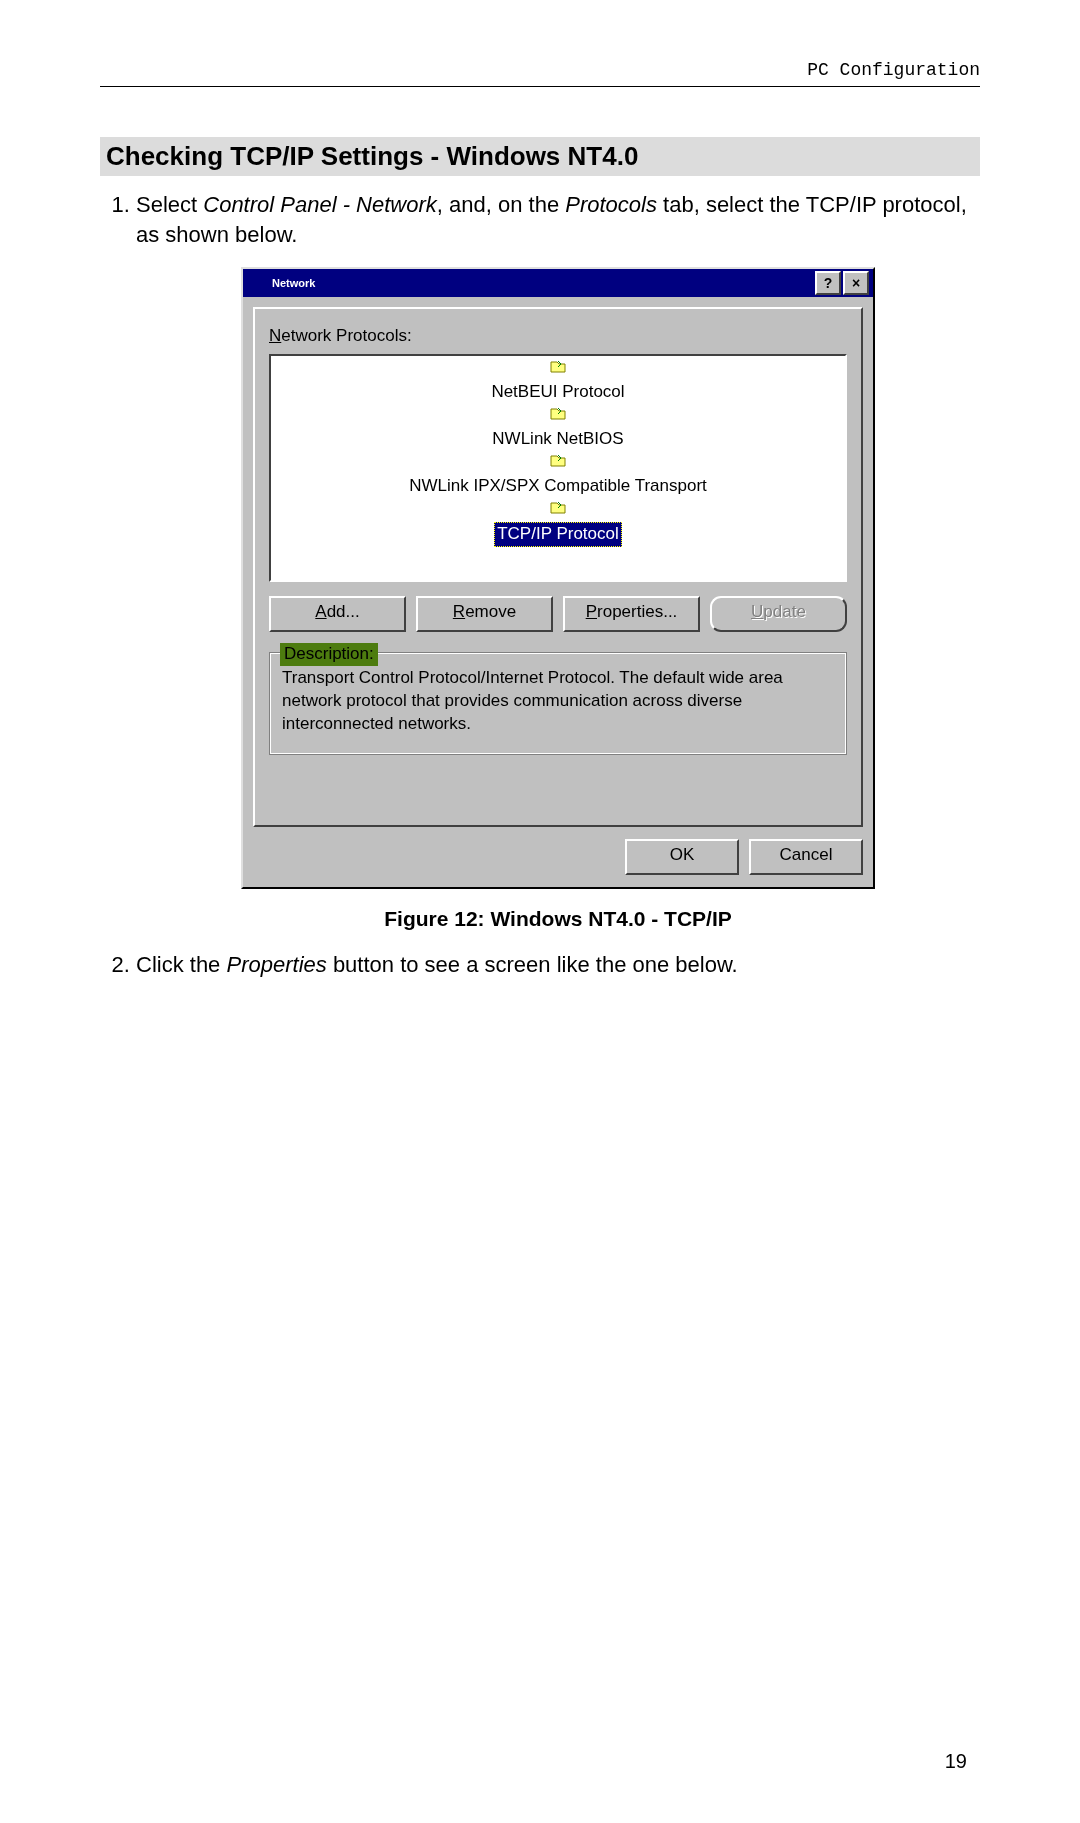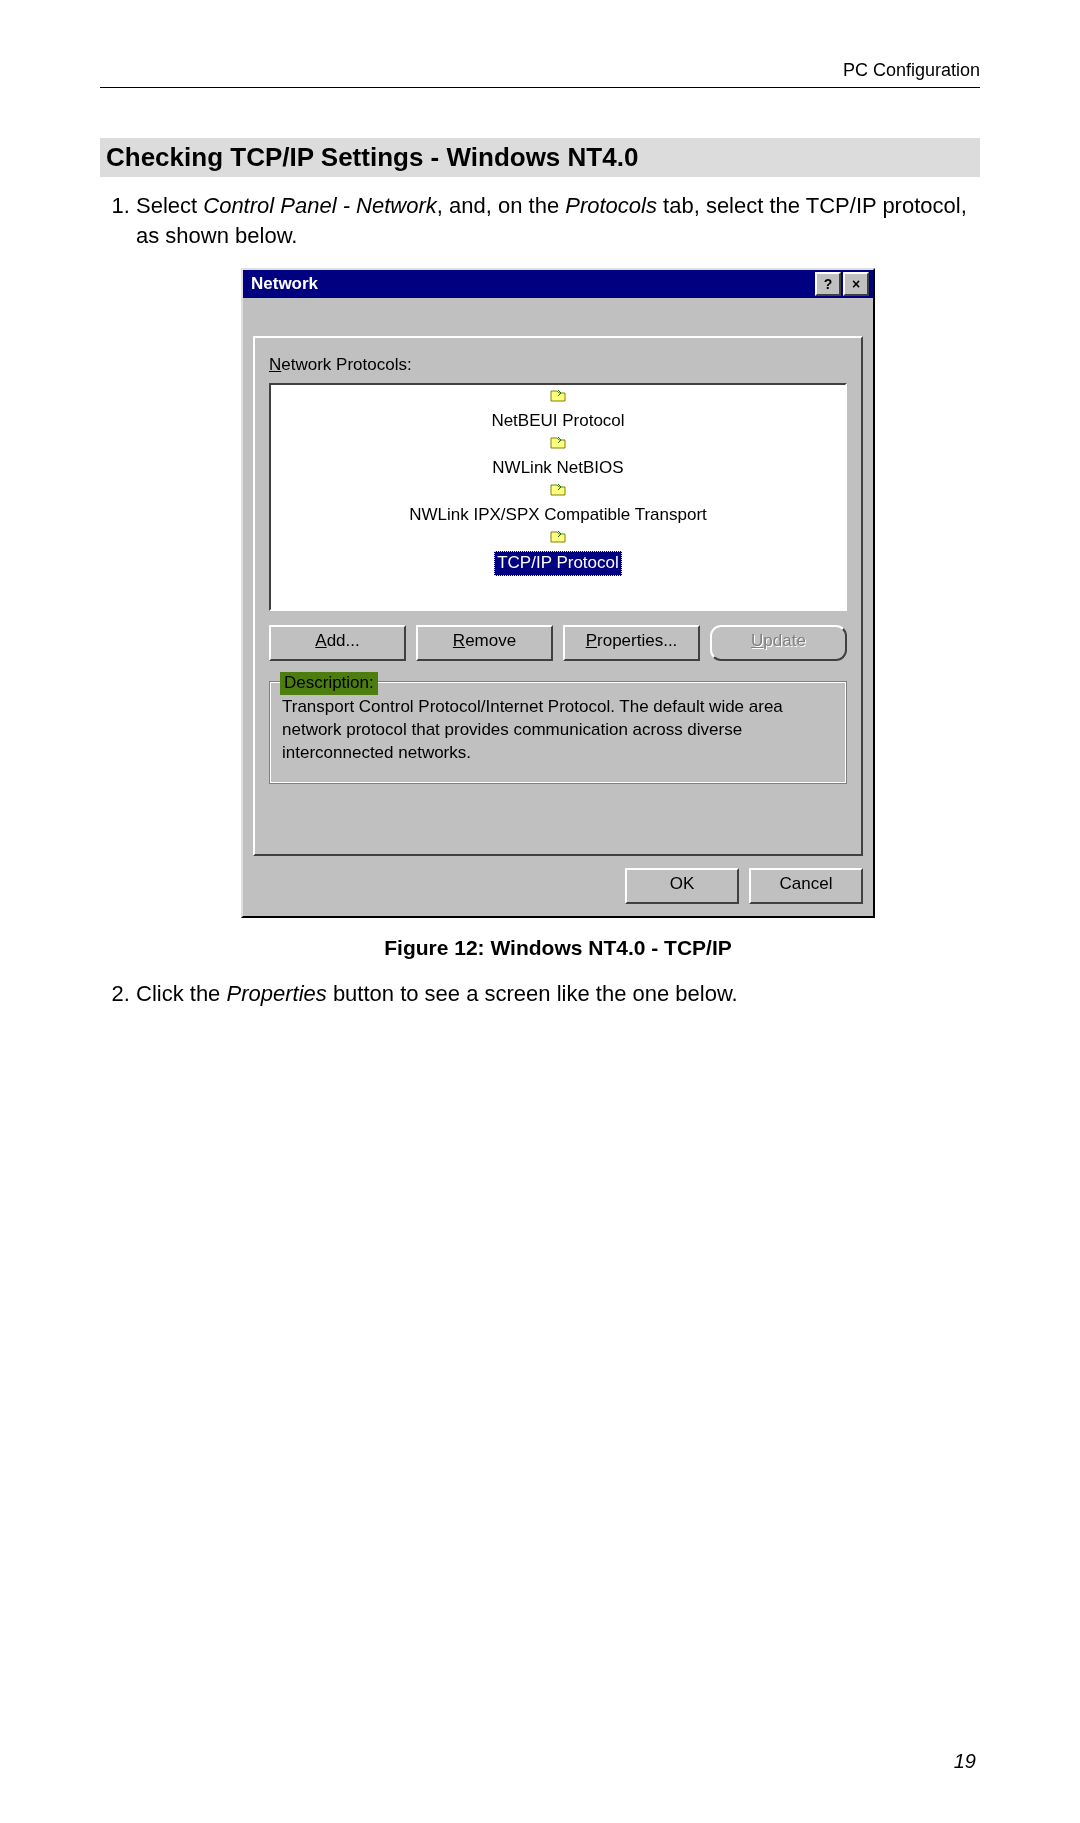--- a/index.html
+++ b/index.html
@@ -15,20 +15,21 @@
   .page {
     padding: 60px 100px 0 100px;
     box-sizing: border-box;
     height: 100%;
     position: relative;
   }
   .header-right {
     text-align: right;
     font-size: 18px;
     padding-bottom: 6px;
+    font-family: Liberation Mono, monospace;
   }
   .header-rule {
     border: none;
     border-top: 1.5px solid #000;
     margin: 0 0 50px 0;
   }
   .section-heading {
     font-size: 26px;
     font-weight: bold;
     background: #dcdcdc;
@@ -61,21 +62,21 @@
   }
   .titlebar {
     background: #000080;
     color: #fff;
     display: flex;
     align-items: center;
     height: 28px;
     padding: 0 4px;
     font-weight: bold;
   }
-  .titlebar .title-text { flex: 1; padding-left: 4px; font-size: 17px; }
+  .titlebar .title-text { flex: 1; padding-left: 4px; font-size: 11px; margin-left: 21px; }
   .tb-btn {
     width: 22px; height: 20px;
     background: #c0c0c0;
     border: 2px solid #fff;
     border-right-color: #404040;
     border-bottom-color: #404040;
     margin-left: 2px;
     display: flex; align-items: center; justify-content: center;
     color: #000; font-weight: bold; font-size: 14px;
     line-height: 1;
@@ -100,21 +101,20 @@
     top: 0;
   }
   .tab-panel {
     border: 2px solid #fff;
     border-right-color: #404040;
     border-bottom-color: #404040;
     padding: 16px 14px 20px 14px;
     min-height: 520px;
     position: relative;
     box-sizing: border-box;
-    margin-top: 28px;
   }
   .lbl { margin-bottom: 6px; }
   .listbox {
     background: #fff;
     border: 2px solid #808080;
     border-top-color: #404040;
     border-left-color: #404040;
     border-right-color: #fff;
     border-bottom-color: #fff;
     height: 220px;
@@ -177,23 +177,22 @@
   .dlg-footer .win-btn { flex: 0 0 110px; }
   .fig-caption {
     text-align: center;
     font-weight: bold;
     font-size: 21px;
     margin: 6px 0 16px 0;
   }
   .page-number {
     position: absolute;
     bottom: 50px;
-    right: 104px;
+    right: 113px;
     font-size: 20px;
-    font-style: italic;
   }
   .ul { text-decoration: underline; }
 </style>
 </head>
 <body>
 
 <div class="page">
   <div class="header-right">PC Configuration</div>
   <hr class="header-rule">
 

